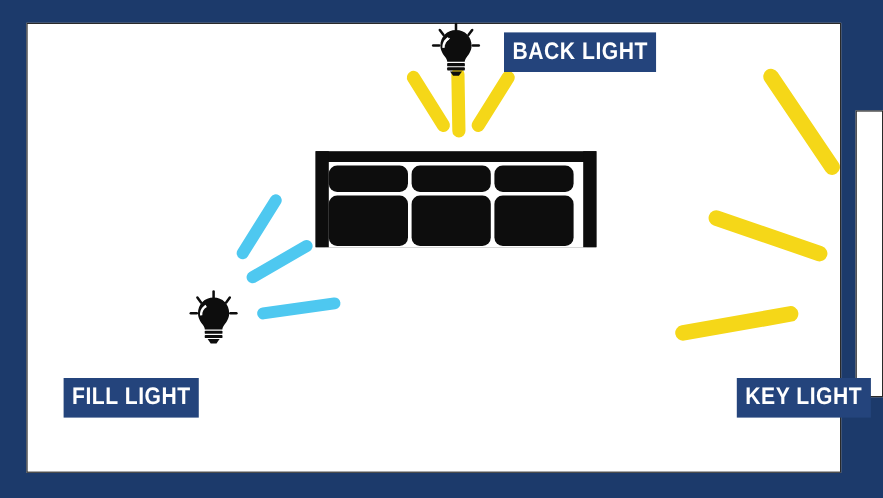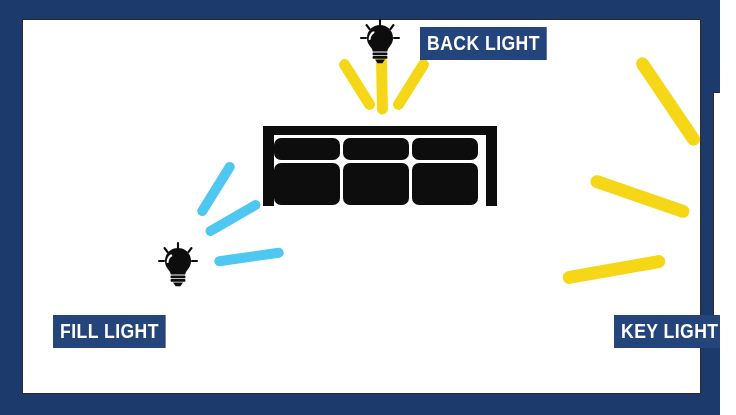--- a/index.html
+++ b/index.html
@@ -7,20 +7,21 @@
     padding: 0;
     background: #ffffff;
   }
   #stage {
     position: relative;
     width: 720px;
     height: 415px;
     overflow: hidden;
     font-family: "Liberation Sans", sans-serif;
     background: #fef9c3;
+    padding-left: 16px;
   }
 
   
   .frame-navy {
     position: absolute;
     left: 0; top: 0;
     width: 736px; height: 415px;
     background: #1c3a6b;
   }
   

